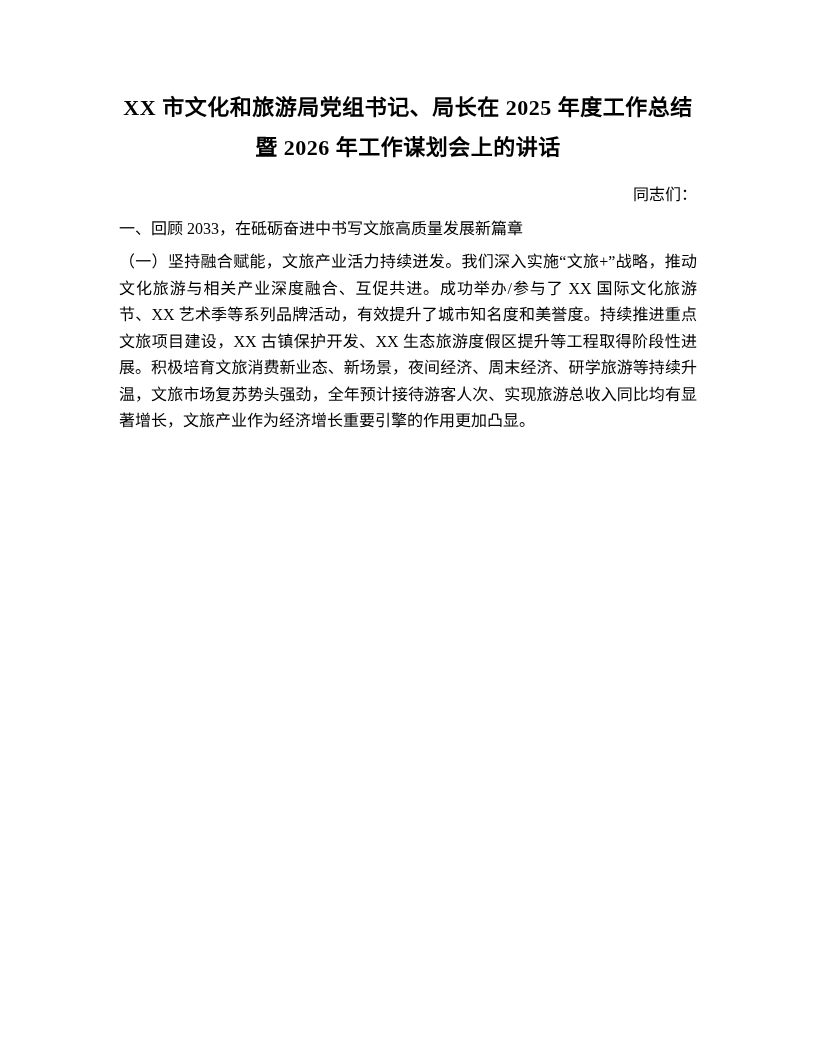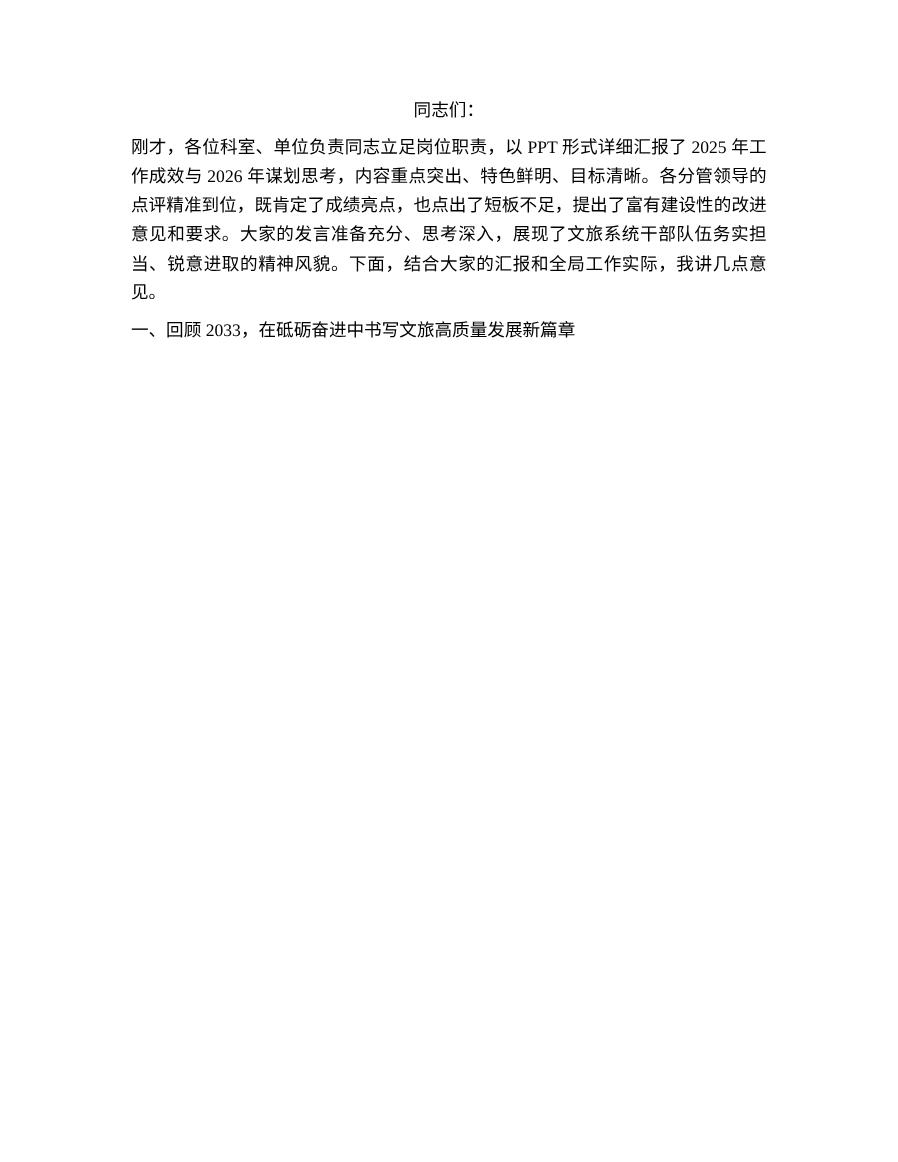--- a/index.html
+++ b/index.html
@@ -29,30 +29,31 @@
   }
   .para {
     font-size: 16px;
     line-height: 26.5px;
     margin: 0 0 7px 0;
     text-align: justify;
     text-justify: inter-ideograph;
     word-break: break-all;
   }
   .para.salutation {
-    text-align: center;
+    text-align: right;
   }
 </style>
 </head>
 <body>
 
 <div class="page">
+  <h1 class="doc-title">XX 市文化和旅游局党组书记、局长在 2025 年度工作总结暨 2026 年工作谋划会上的讲话</h1>
 
   <p class="para salutation">同志们：</p>
 
 
-  <p class="para">刚才，各位科室、单位负责同志立足岗位职责，以 PPT 形式详细汇报了 2025 年工作成效与 2026 年谋划思考，内容重点突出、特色鲜明、目标清晰。各分管领导的点评精准到位，既肯定了成绩亮点，也点出了短板不足，提出了富有建设性的改进意见和要求。大家的发言准备充分、思考深入，展现了文旅系统干部队伍务实担当、锐意进取的精神风貌。下面，结合大家的汇报和全局工作实际，我讲几点意见。</p>
 
   <p class="para">一、回顾 2033，在砥砺奋进中书写文旅高质量发展新篇章</p>
 
 
+  <p class="para">（一）坚持融合赋能，文旅产业活力持续迸发。我们深入实施“文旅+”战略，推动文化旅游与相关产业深度融合、互促共进。成功举办/参与了 XX 国际文化旅游节、XX 艺术季等系列品牌活动，有效提升了城市知名度和美誉度。持续推进重点文旅项目建设，XX 古镇保护开发、XX 生态旅游度假区提升等工程取得阶段性进展。积极培育文旅消费新业态、新场景，夜间经济、周末经济、研学旅游等持续升温，文旅市场复苏势头强劲，全年预计接待游客人次、实现旅游总收入同比均有显著增长，文旅产业作为经济增长重要引擎的作用更加凸显。</p>
 
 </div>
 
 </body></html>

